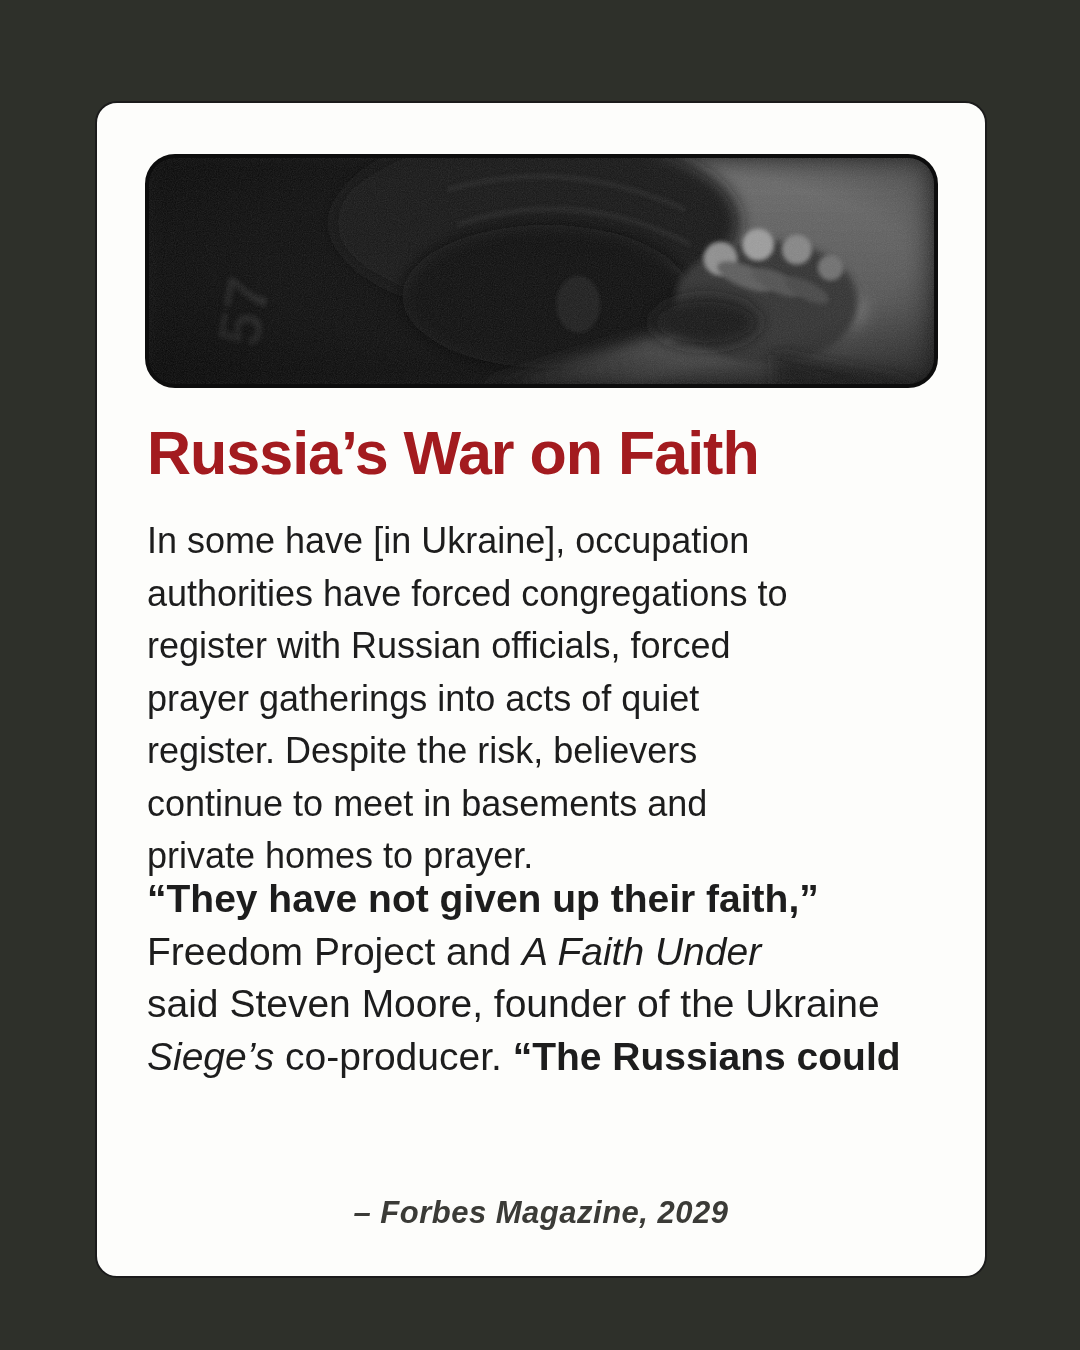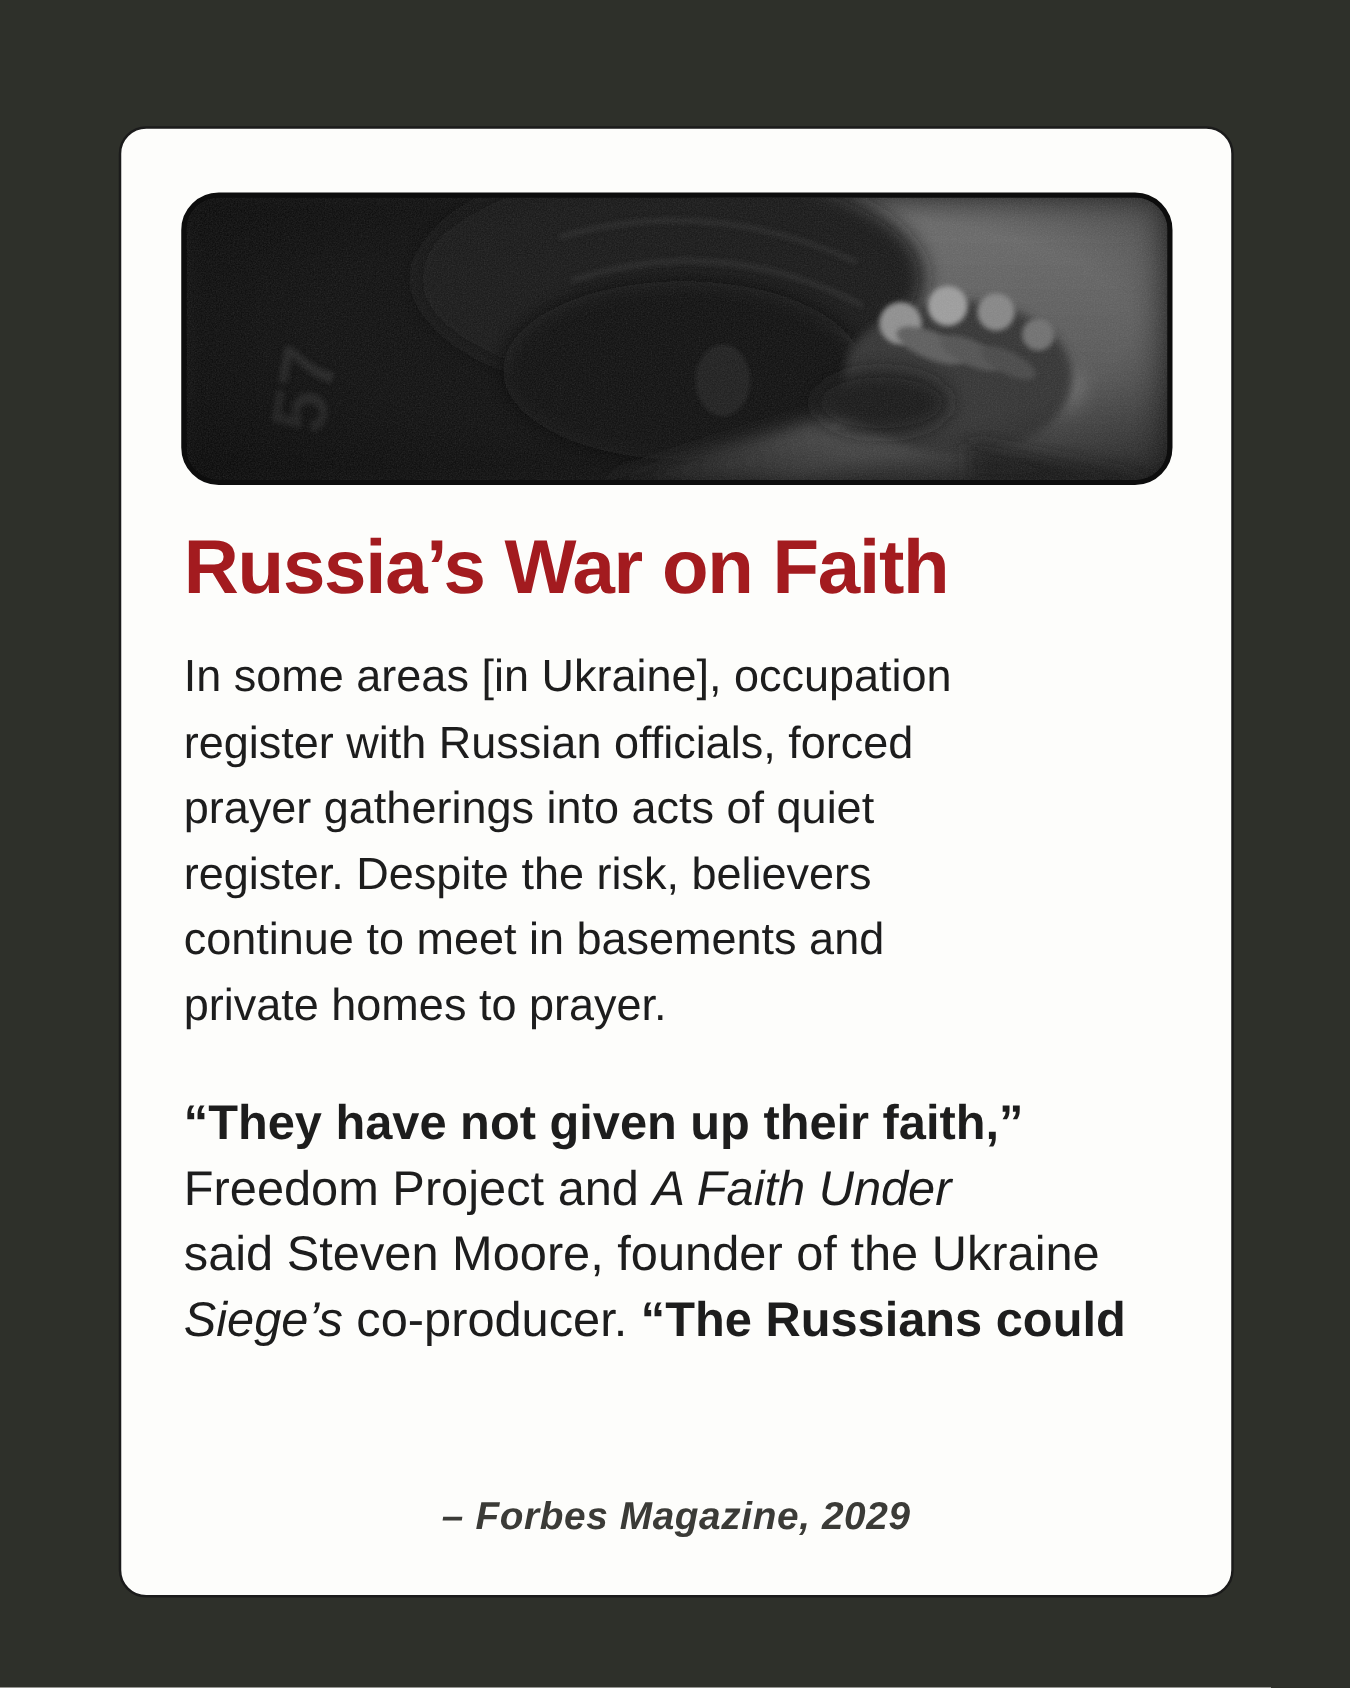--- a/index.html
+++ b/index.html
@@ -142,21 +142,22 @@
       <ellipse cx="560" cy="168" rx="55" ry="26" fill="#181818" filter="url(#b8)"></ellipse>
       <path d="M630,200 L790,233 L630,233 Z" fill="#1e1e1e" filter="url(#b8)"></path>
       <rect width="790" height="233" fill="url(#gVig)"></rect>
       <rect width="790" height="233" filter="url(#grain)" opacity="0.16"></rect>
     </svg>
   </div>
 
   <h1 class="heading">Russia’s War on Faith</h1>
 
   <div class="body-par">
-      <div class="line">In some areas [in Ukraine], occupation</div>
+      <div class="line">In some have [in Ukraine], occupation</div>
+      <div class="line">authorities have forced congregations to</div>
       <div class="line">register with Russian officials, forced</div>
       <div class="line">prayer gatherings into acts of quiet</div>
       <div class="line">register. Despite the risk, believers</div>
       <div class="line">continue to meet in basements and</div>
       <div class="line">private homes to prayer.</div>
     </div>
 
   <div class="quote-par">
       <div class="line"><span class="b">“They have not given up their faith,”</span></div>
       <div class="line"><span>Freedom Project and </span><span class="i">A Faith Under</span></div>

